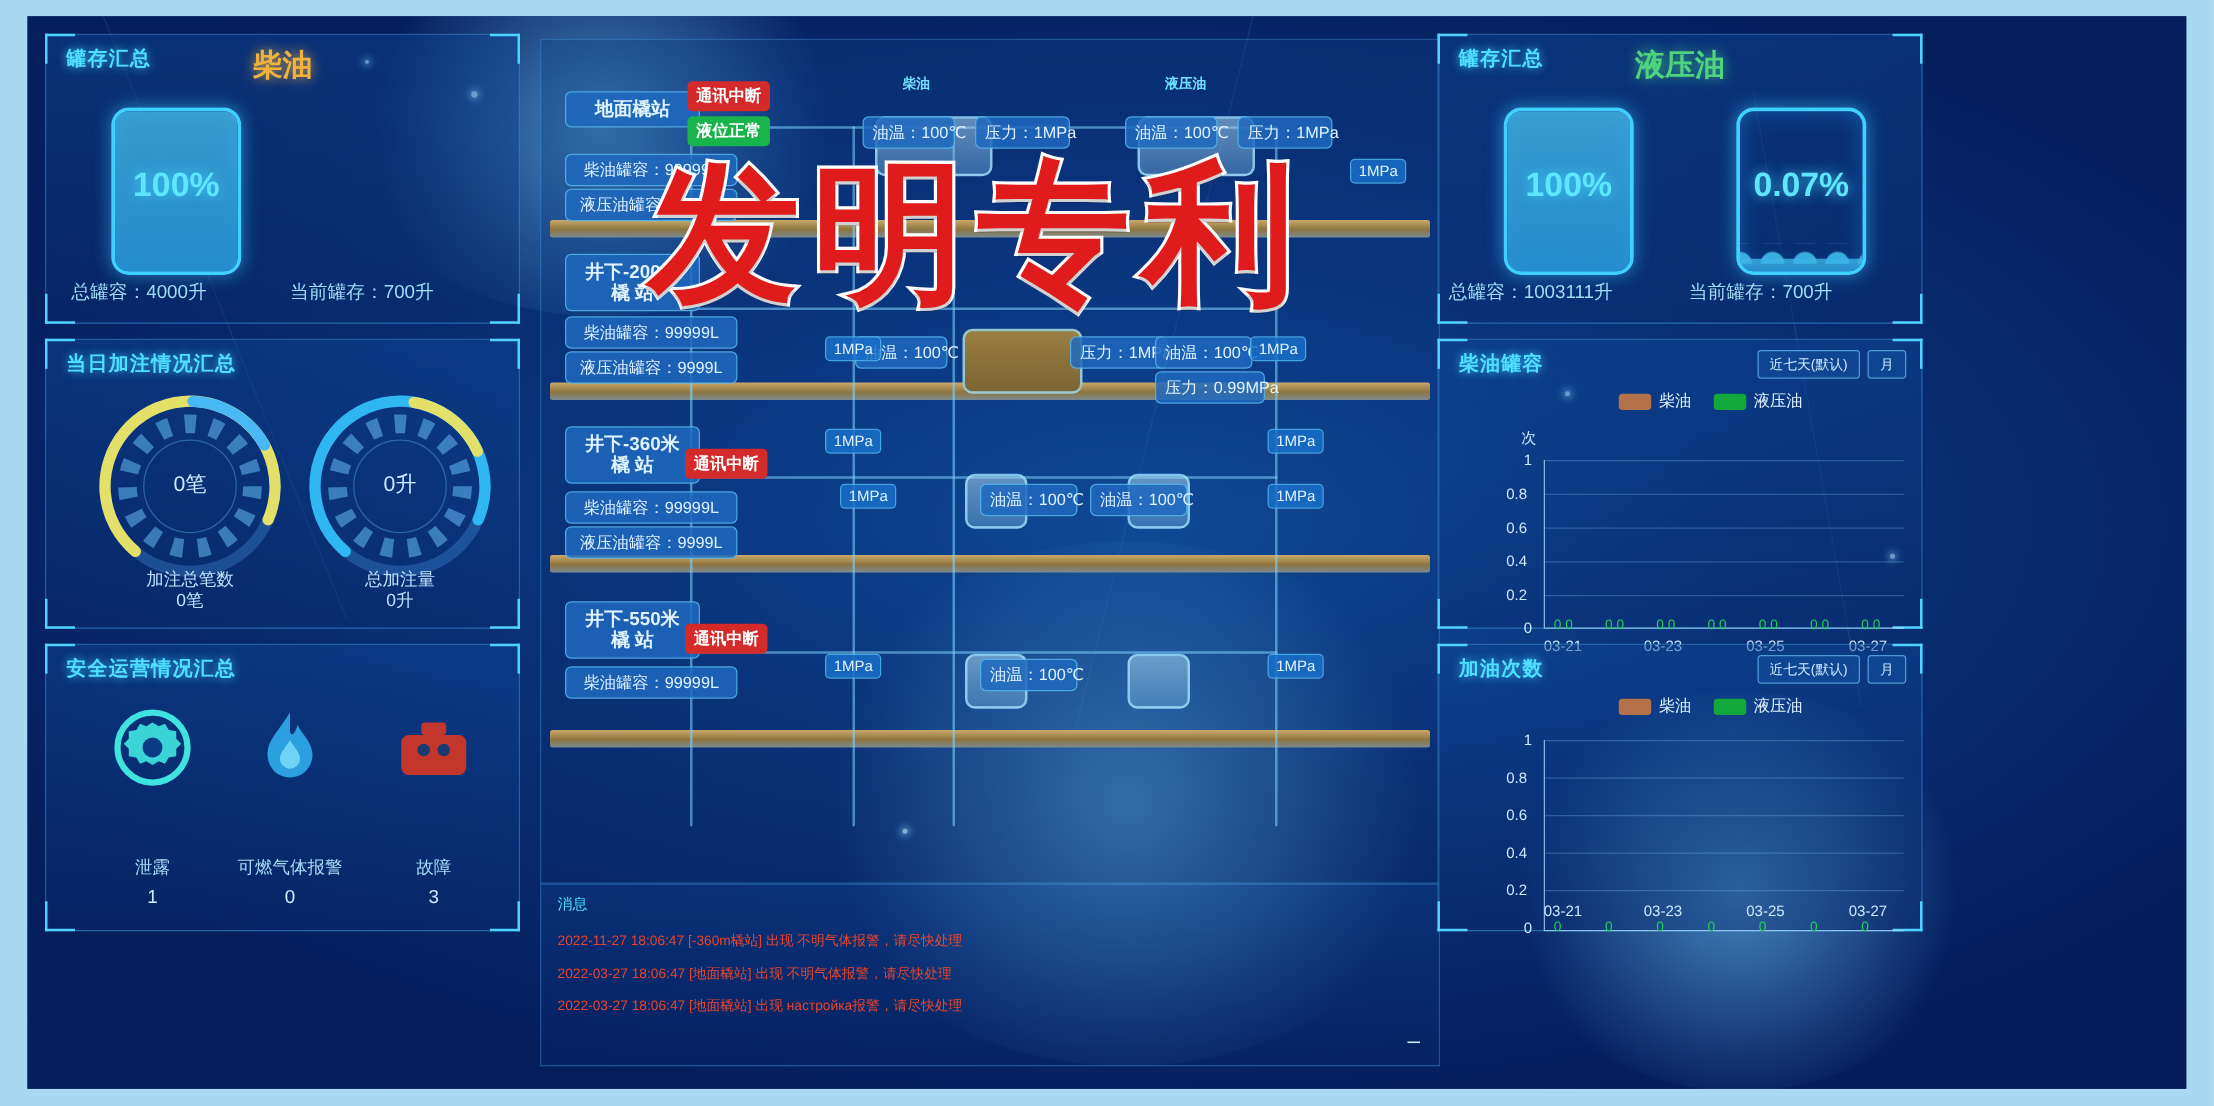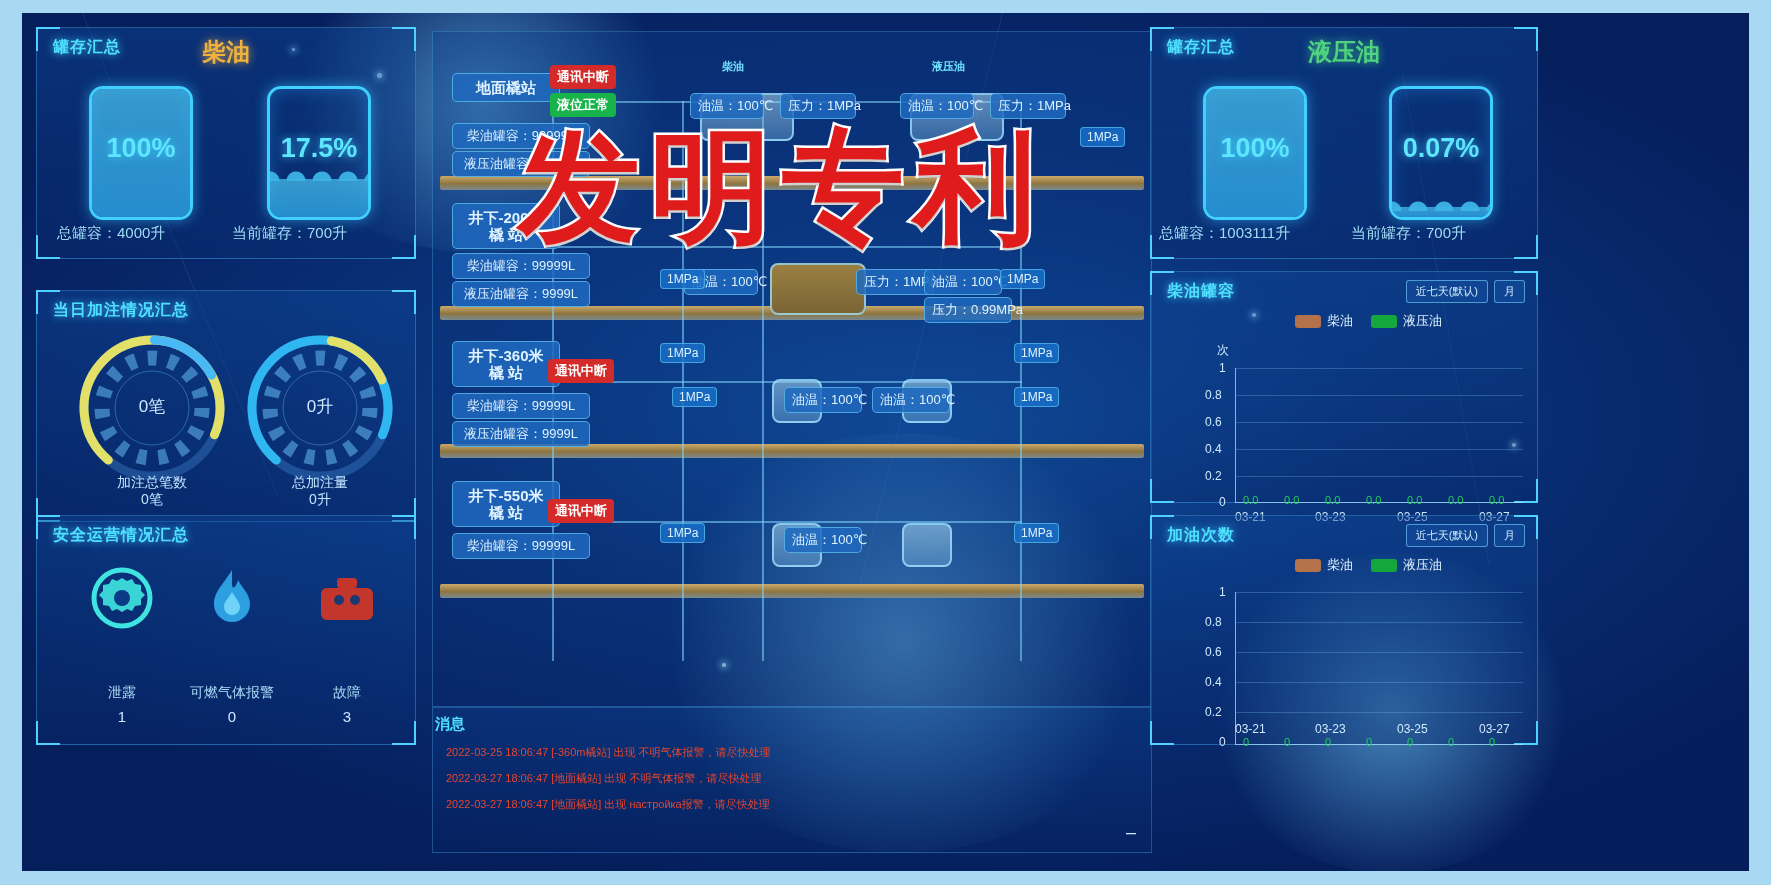--- a/index.html
+++ b/index.html
@@ -79,21 +79,21 @@
     font-size:12px;padding:2px 6px;white-space:nowrap;}
   .pipe{position:absolute;background:rgba(130,215,255,.55);}
   .strata{position:absolute;height:14px;border-radius:2px;
     background:linear-gradient(180deg,#caa96a,#8d7540 55%,#7a8a92);}
   .vessel{position:absolute;border:2px solid rgba(160,225,255,.75);
     border-radius:8px;background:linear-gradient(180deg,rgba(170,215,240,.55),rgba(110,170,215,.45));}
   .tiny{position:absolute;color:#cfeaff;font-size:11px;white-space:nowrap;}
 
   
   #msgbox{position:absolute;left:0;bottom:0;width:720px;height:146px;}
-  .msgtitle{position:absolute;left:3px;top:8px;color:#4fe0ff;font-size:15px;font-weight:bold;}
+  .msgtitle{position:absolute;left:14px;top:8px;color:#4fe0ff;font-size:12px;font-weight:normal;}
   .msgrow{position:absolute;left:14px;color:#e8452c;font-size:11px;white-space:nowrap;}
 
   
   .chartbtns{position:absolute;right:12px;top:8px;display:flex;gap:6px;justify-content:center;}
   .cbtn{border:1px solid rgba(120,215,255,.6);background:rgba(20,80,160,.55);
     color:#cfeaff;font-size:11px;padding:3px 9px;border-radius:3px;}
   .legend{position:absolute;display:flex;gap:18px;align-items:center;}
   .lg{display:flex;gap:6px;align-items:center;color:#dff2ff;font-size:13px;}
   .lgsw{width:26px;height:13px;border-radius:3px;}
   .axisT{position:absolute;color:#cfeaff;font-size:12px;}
@@ -138,31 +138,24 @@
     <div class="ptitle-right" style="color:#f0b23c;text-shadow:0 0 10px rgba(255,190,70,.8);">柴油</div>
 
     <div class="tankwrap" style="left:52px;top:58px;">
       <div class="tank">
         <div class="fill" style="height:100%;"></div>
         <div class="pct">100%</div>
       </div>
     </div>
     <div class="tanklabel" style="left:20px;top:196px;">总罐容：4000升</div>
 
-    <div class="tankwrap" style="left:230px;top:58px;">
-      <div class="tank">
-        <div class="fill" style="height:30%;"></div>
-        <div class="wave" style="bottom:28%;"></div>
-        <div class="pct">17.5%</div>
-      </div>
-    </div>
     <div class="tanklabel" style="left:195px;top:196px;">当前罐存：700升</div>
   </div>
 
-  <div class="panel" style="left:14px;top:258px;width:380px;height:232px;margin-top:19px;">
+  <div class="panel" style="left:14px;top:258px;width:380px;height:232px;">
     <i class="corner c-tl"></i>
         <i class="corner c-tr"></i>
         <i class="corner c-bl"></i>
         <i class="corner c-br"></i>
     <div class="ptitle">当日加注情况汇总</div>
 
     <div class="gauge" style="left:40px;top:42px;">
       <svg width="150" height="150" viewBox="0 0 150 150">
         <circle cx="75" cy="75" r="68" fill="none" stroke="rgba(90,180,255,.25)" stroke-width="9"></circle>
         <circle cx="75" cy="75" r="68" fill="none" stroke="#e3e06a" stroke-width="9" stroke-dasharray="300 128" stroke-linecap="round" transform="rotate(130 75 75)"></circle>
@@ -303,21 +296,21 @@
     <div class="chip" style="left:20px;top:502px;width:122px;">柴油罐容：99999L</div>
     <div class="vessel" style="left:340px;top:492px;width:46px;height:40px;"></div>
     <div class="vessel" style="left:470px;top:492px;width:46px;height:40px;"></div>
     <div class="chip" style="left:352px;top:496px;width:62px;">油温：100℃</div>
     <div class="mpa" style="left:228px;top:492px;">1MPa</div>
     <div class="mpa" style="left:582px;top:492px;">1MPa</div>
 
     <div id="msgbox">
       <div class="cpanel" style="left:0;top:0;width:720px;height:146px;"></div>
       <div class="msgtitle">消息</div>
-      <div class="msgrow" style="top:38px;">2022-03-25 18:06:47 [-360m橇站] 出现 不明气体报警，请尽快处理</div>
+      <div class="msgrow" style="top:38px;">2022-11-27 18:06:47 [-360m橇站] 出现 不明气体报警，请尽快处理</div>
       <div class="msgrow" style="top:64px;">2022-03-27 18:06:47 [地面橇站] 出现 不明气体报警，请尽快处理</div>
       <div class="msgrow" style="top:90px;">2022-03-27 18:06:47 [地面橇站] 出现 настройка报警，请尽快处理</div>
       <div class="minus" style="right:16px;bottom:10px;">–</div>
     </div>
   </div>
 
   <div class="panel" style="left:1128px;top:14px;width:388px;height:232px;">
     <i class="corner c-tl"></i>
         <i class="corner c-tr"></i>
         <i class="corner c-bl"></i>

